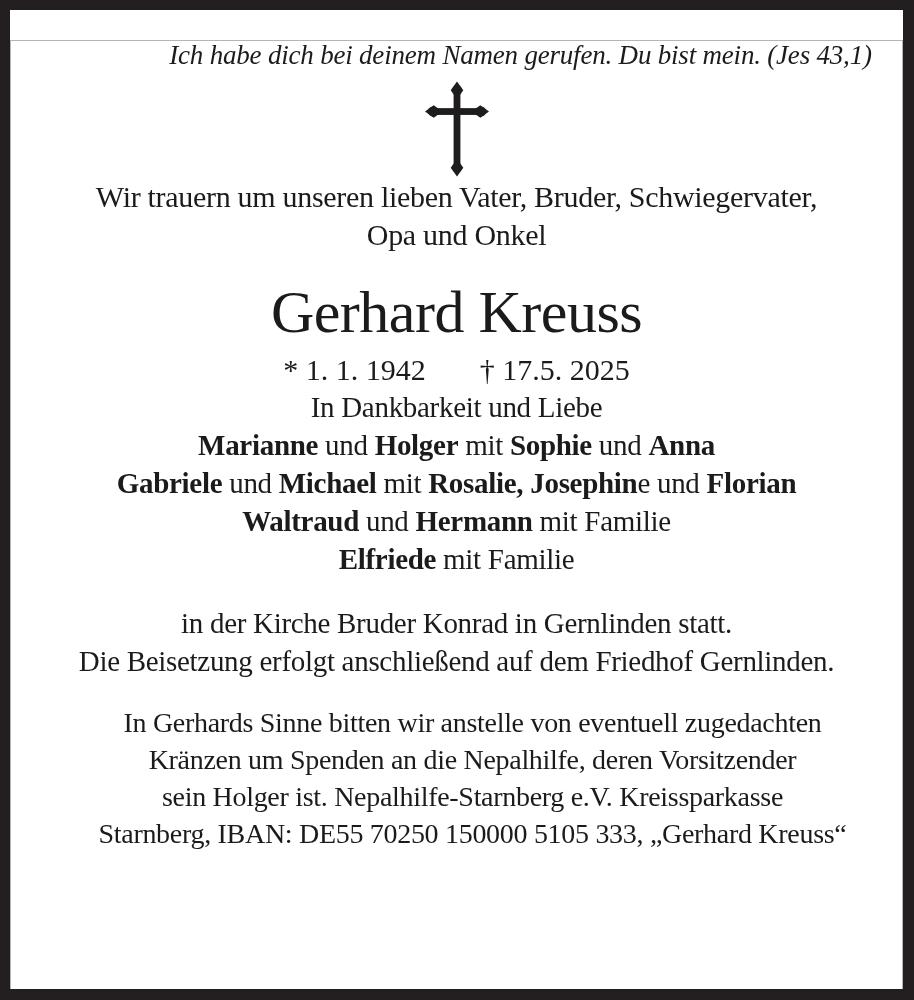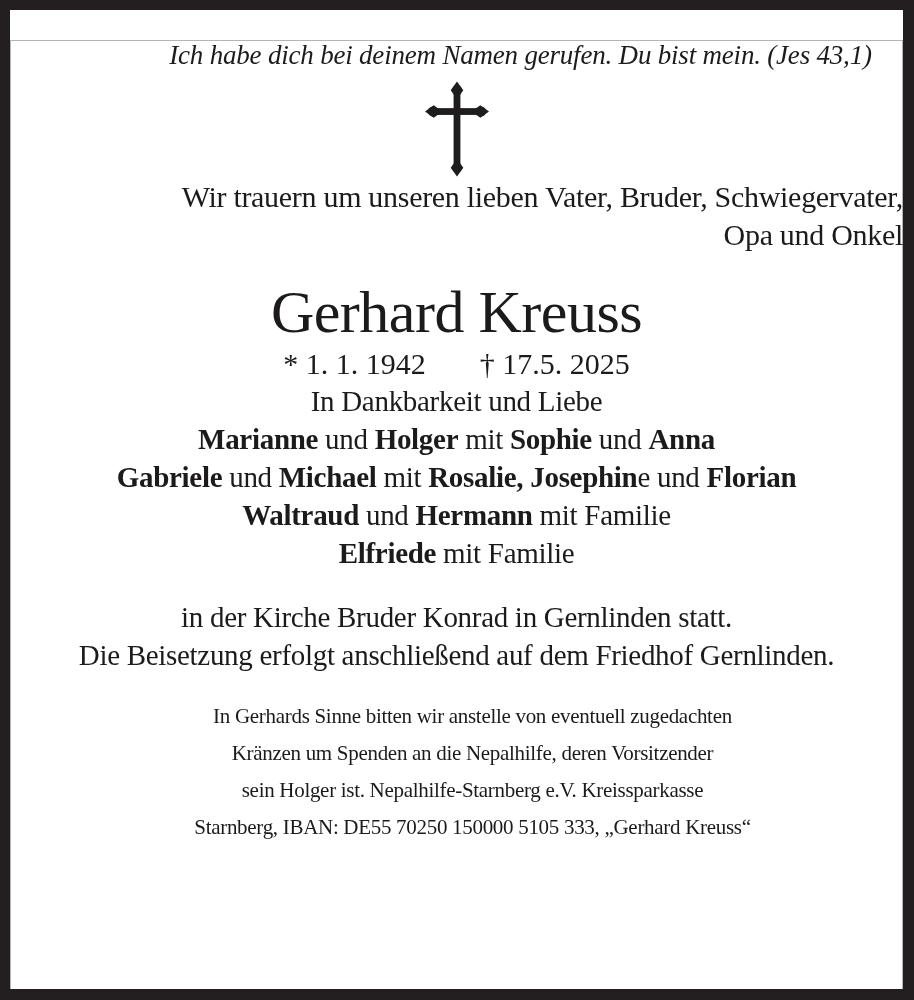--- a/index.html
+++ b/index.html
@@ -30,52 +30,51 @@
     line-height: 30px;
     letter-spacing: -0.2px;
     white-space: nowrap;
   }
   .cross-wrap { margin-top: 10px; height: 98px; }
   .cross-wrap svg { display: inline-block; }
   .intro {
     font-size: 30px;
     line-height: 38px;
     letter-spacing: -0.3px;
-    text-align: right;
   }
   .deceased-name {
     margin-top: 26px;
     font-size: 60px;
     font-weight: normal;
     line-height: 64px;
     letter-spacing: -0.5px;
   }
   .dates {
-    margin-top: 2px;
+    margin-top: 8px;
     font-size: 30px;
     line-height: 36px;
     display: flex;
     justify-content: center;
     gap: 54px;
   }
   .family-block {
     font-size: 29px;
     line-height: 38px;
     letter-spacing: -0.3px;
   }
   .b { font-weight: bold; }
   .service-block {
     margin-top: 26px;
     font-size: 29px;
     line-height: 38px;
     letter-spacing: -0.3px;
   }
   .donation-block {
     margin-top: 24px;
-    font-size: 21px;
+    font-size: 28px;
     line-height: 37px;
     letter-spacing: -0.3px;
     margin-left: 32px;
   }
 </style>
 </head>
 <body>
 
 <div class="sheet">
   <div class="inner">

